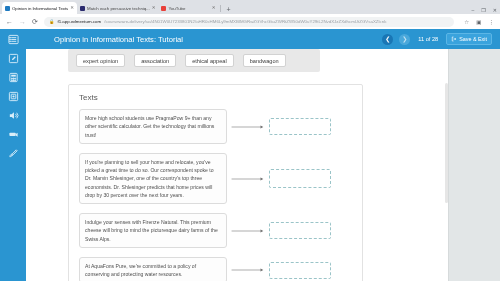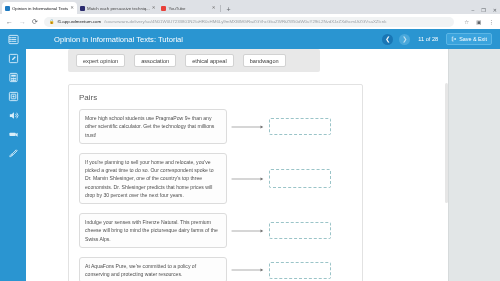--- a/index.html
+++ b/index.html
@@ -429,21 +429,21 @@
         <div class="page-sheet">
 
           <div class="wordbank">
             <div class="chip">expert opinion</div>
             <div class="chip">association</div>
             <div class="chip">ethical appeal</div>
             <div class="chip">bandwagon</div>
           </div>
 
           <div class="pairs-card">
-            <div class="pairs-title">Pairs</div>
+            <div class="pairs-title">Texts</div>
 
             <div class="pair-row">
               <div class="prompt">More high school students use PragmaPow 9+ than any other scientific calculator. Get the technology that millions trust!</div>
               <div class="arrow">
                 <svg viewBox="0 0 60 10" fill="none" stroke="#6f6f6f" stroke-width="1">
                   <line x1="1" y1="5" x2="52" y2="5"></line>
                   <path d="M52 2.2L57 5l-5 2.8z" fill="#6f6f6f" stroke="none"></path>
                 </svg>
               </div>
               <div class="dropzone"></div>

